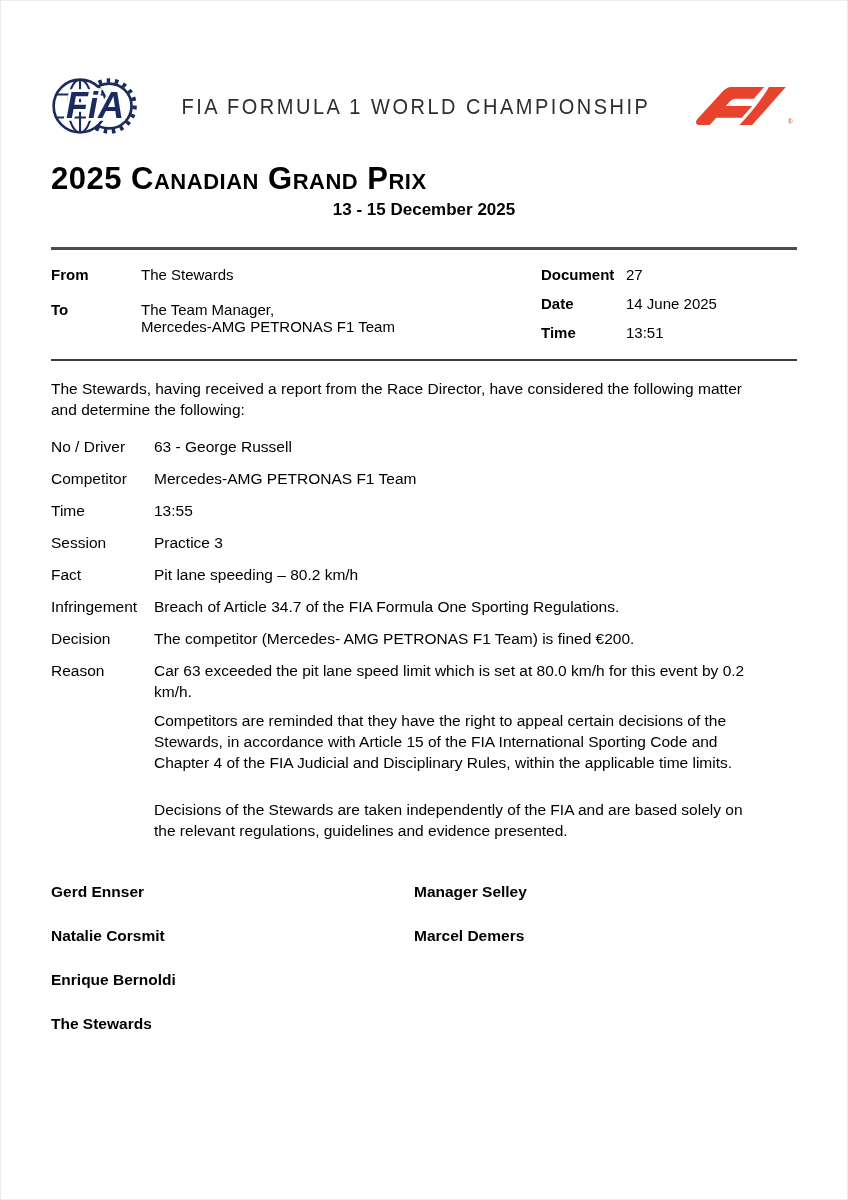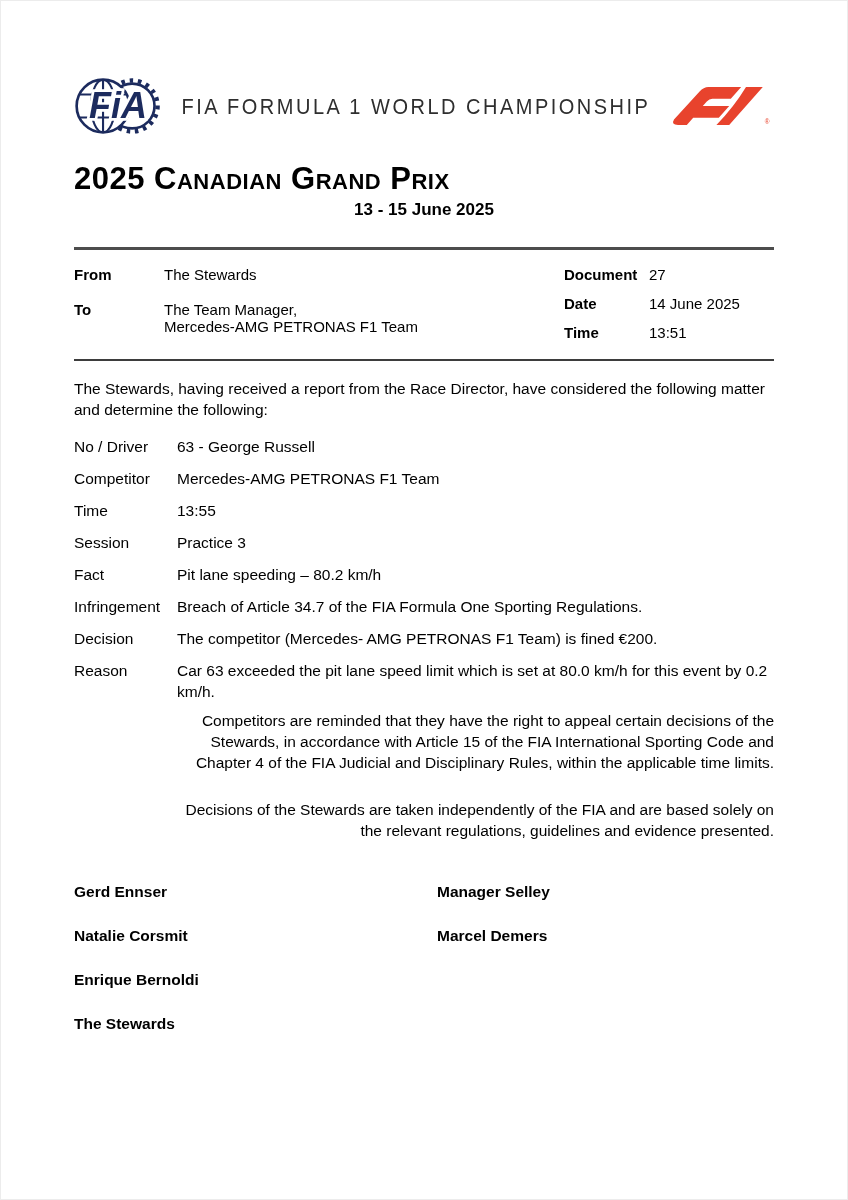--- a/index.html
+++ b/index.html
@@ -5,21 +5,21 @@
   * { box-sizing: border-box; }
   html, body { margin: 0; padding: 0; background: #fff; }
   body {
     width: 848px; height: 1200px;
     font-family: "Liberation Sans", sans-serif;
     color: #000;
   }
   .page {
     width: 848px; height: 1200px;
     border: 1px solid #ececec;
-    padding: 0 73px;
+    padding: 0 50px;
     background: #fff;
     overflow: hidden;
   }
   
   .logo-row { display: flex; align-items: center; margin-top: 66px; height: 78px; }
   .fia-logo { width: 88px; height: 76px; flex: 0 0 auto; }
   .champ-title {
     flex: 1; text-align: center;
     font-size: 20px; letter-spacing: 2.5px;
     color: #2e2e2e; font-weight: 400;
@@ -46,21 +46,21 @@
   .meta-right { flex: 1; display: grid; grid-template-columns: 85px 1fr; row-gap: 12px; align-items: start; }
   .meta-label { font-weight: bold; }
   
   .intro { margin-top: 17px; font-size: 15.5px; line-height: 21px; max-width: 700px; }
   
   .fields { margin-top: 15px; }
   .field-row { display: grid; grid-template-columns: 103px 1fr; font-size: 15.5px; line-height: 21px; margin-bottom: 11px; }
   .field-label { font-weight: normal; }
   .field-value { max-width: 602px; }
   .reason-p { margin: 0; max-width: 600px; }
-  .reason-p + .reason-p { margin-top: 8px; text-align: right; }
+  .reason-p + .reason-p { margin-top: 8px; }
   .reason-p.spaced { margin-top: 26px; }
   
   .signatures {
     margin-top: 40px;
     display: grid; grid-template-columns: 363px 1fr;
     row-gap: 23px;
     font-size: 15.5px; font-weight: bold; line-height: 21px;
   }
 </style>
 </head>
@@ -92,21 +92,21 @@
     <div class="champ-title">FIA FORMULA 1 WORLD CHAMPIONSHIP</div>
 
     <svg class="f1-logo" viewBox="0 0 250 84" preserveAspectRatio="none" xmlns="http://www.w3.org/2000/svg">
       <path fill="#e8432d" d="M20 84 Q2 84 10 72 L74 10 Q84 0 96 0 L178 0 L152 26 L106 26 Q98 26 92 32 L82 42 L148 42 L122 68 L58 68 L42 84 Z"></path>
       <path fill="#e8432d" d="M190 0 L232 0 L148 84 L116 84 Q160 44 190 0 Z"></path>
       <text x="243" y="82" text-anchor="middle" font-family="Liberation Sans, sans-serif" font-size="16" fill="#e8432d">®</text>
     </svg>
   </div>
 
   <h1 class="event-title">2025 Canadian Grand Prix</h1>
-  <div class="event-dates">13 - 15 June 2025</div>
+  <div class="event-dates">13 - 15 December 2025</div>
 
   <div class="meta">
     <div class="meta-left">
       <div class="meta-label">From</div>
       <div>The Stewards</div>
       <div class="meta-label">To</div>
       <div>
         <div>The Team Manager,</div>
         <div>Mercedes-AMG PETRONAS F1 Team</div>
       </div>

